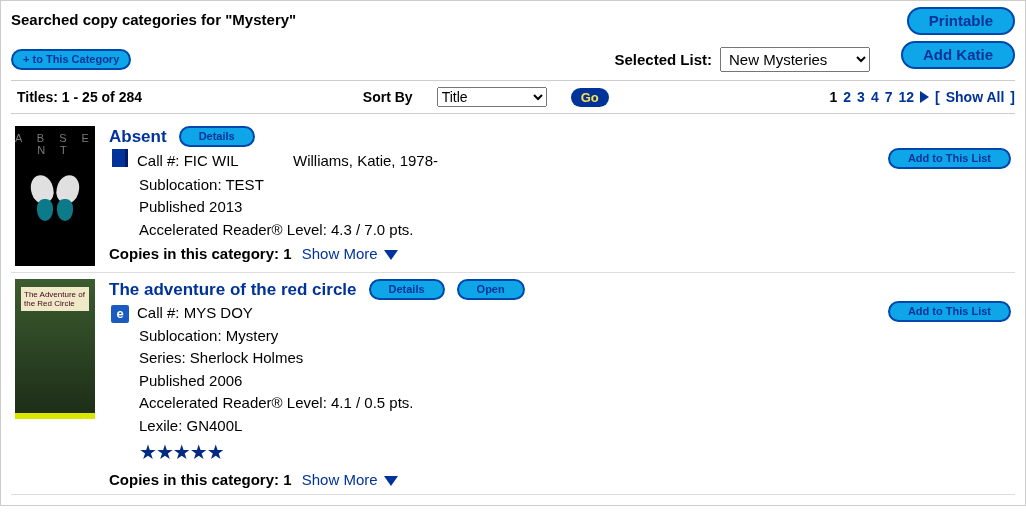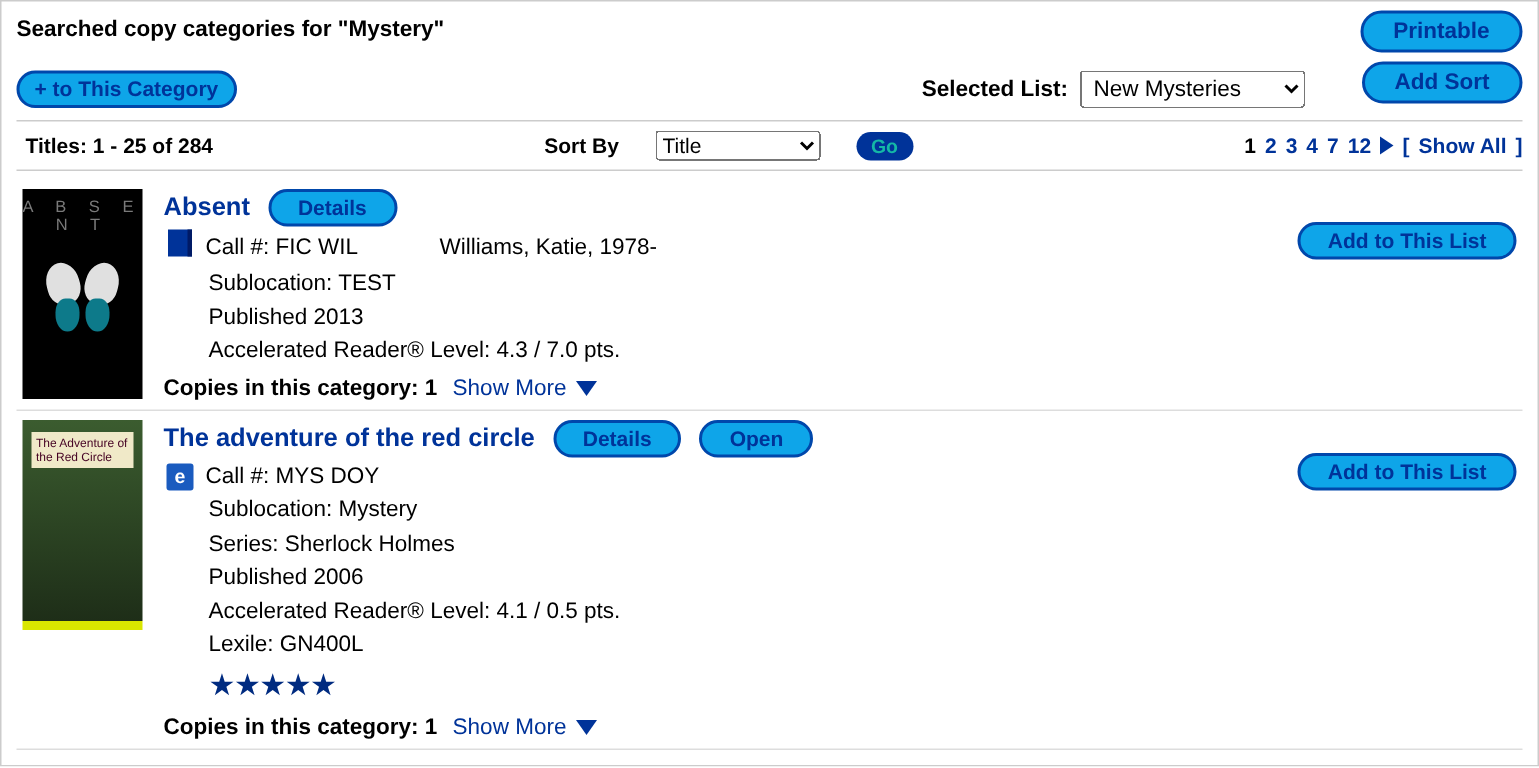--- a/index.html
+++ b/index.html
@@ -34,21 +34,21 @@
     border: 2px solid #0047ab;
     border-radius: 14px;
     background: #0ea5e9;
     padding: 3px 20px;
     cursor: pointer;
     text-align: center;
     line-height: 1.2;
     white-space: nowrap;
   }
   .btn-blue.sm {
-    font-size: 14px;
+    font-size: 11px;
     padding: 2px 18px;
   }
   .right-actions {
     display: flex;
     flex-direction: column;
     gap: 6px;
     align-items: flex-end;
   }
   .second-row {
     display: flex;
@@ -87,21 +87,21 @@
     display: flex;
     align-items: center;
     gap: 24px;
   }
   .sort-wrap select {
     font-size: 14px;
     width: 110px;
   }
   .go {
     background: #003399;
-    color: #14b8a6;
+    color: #fde047;
     font-weight: bold;
     font-size: 13px;
     border-radius: 10px;
     padding: 2px 10px;
     cursor: pointer;
   }
   .pager {
     display: flex;
     align-items: center;
     gap: 6px;
@@ -241,21 +241,21 @@
 </style>
 </head>
 <body>
 
 <div class="container">
 
   <div class="header-row">
     <div class="search-title">Searched copy categories for "Mystery"</div>
     <div class="right-actions">
       <span class="btn-blue">Printable</span>
-      <span class="btn-blue">Add Sort</span>
+      <span class="btn-blue">Add Katie</span>
     </div>
   </div>
 
   <div class="second-row" style="margin-top:-22px;">
     <span class="btn-blue sm" style="padding:2px 10px;">+ to This Category</span>
     <div class="selected-list-wrap" style="margin-right:145px;">
       <span>Selected List:</span>
       <select>
         <option>New Mysteries</option>
       </select>

